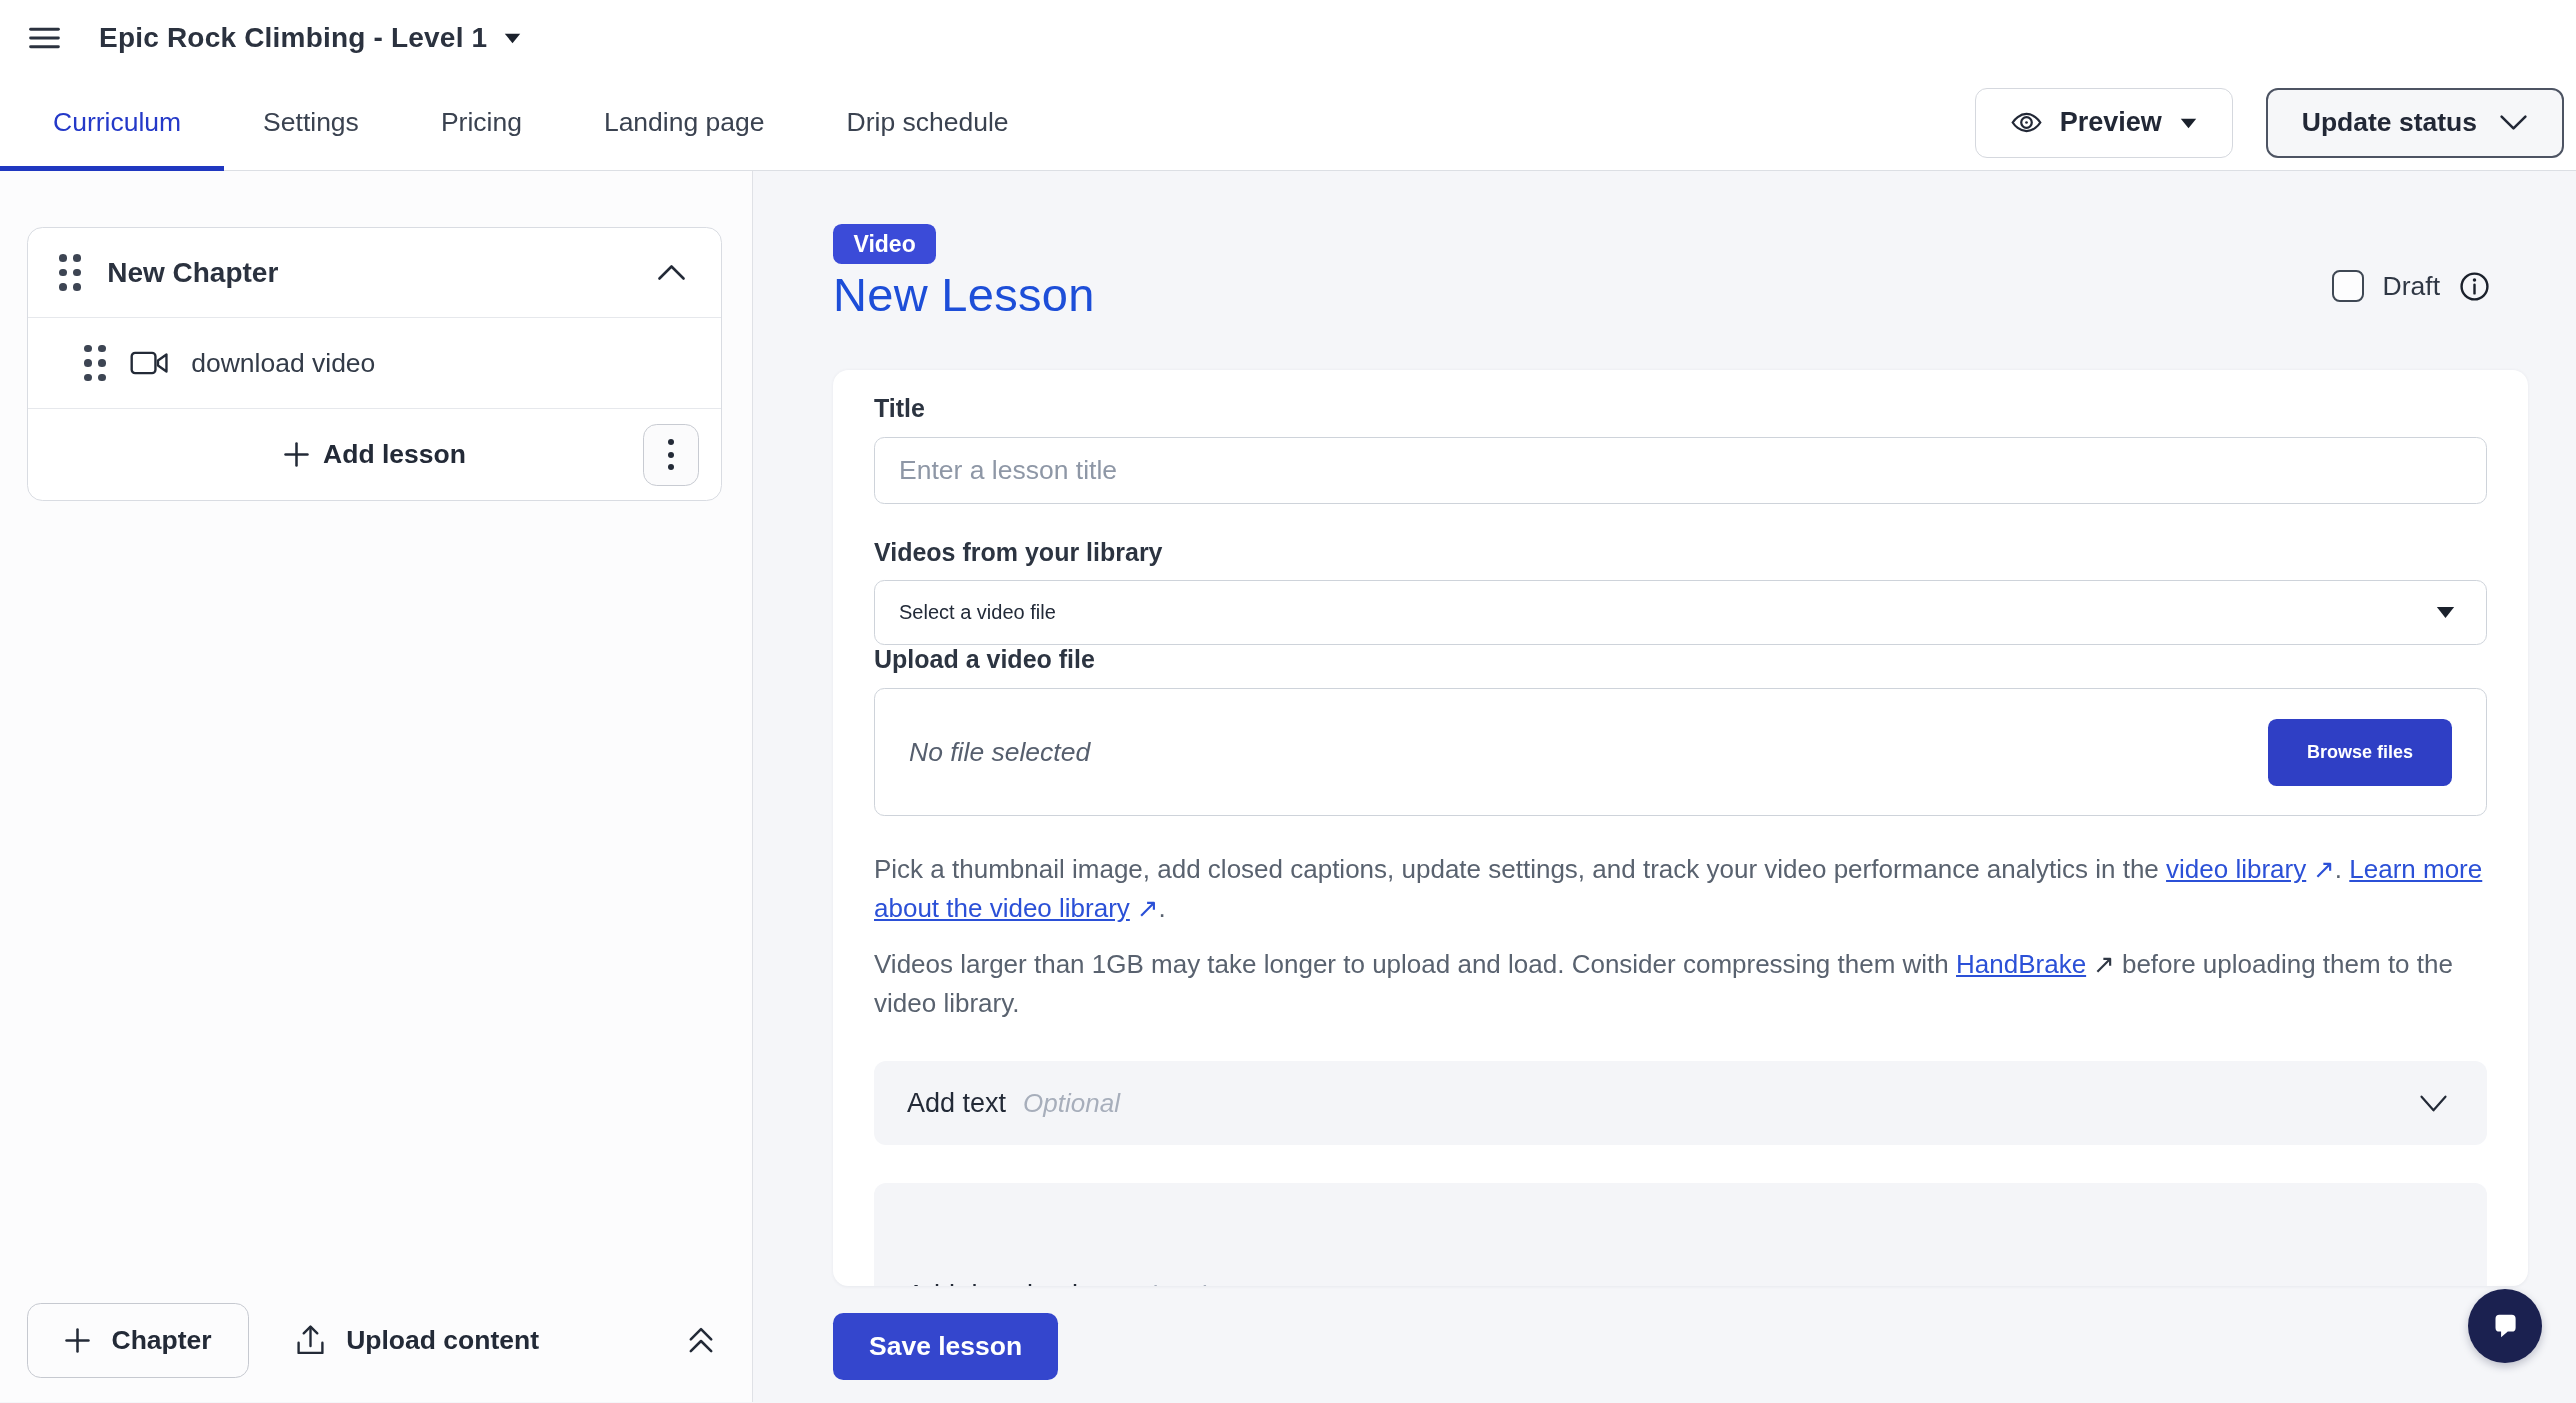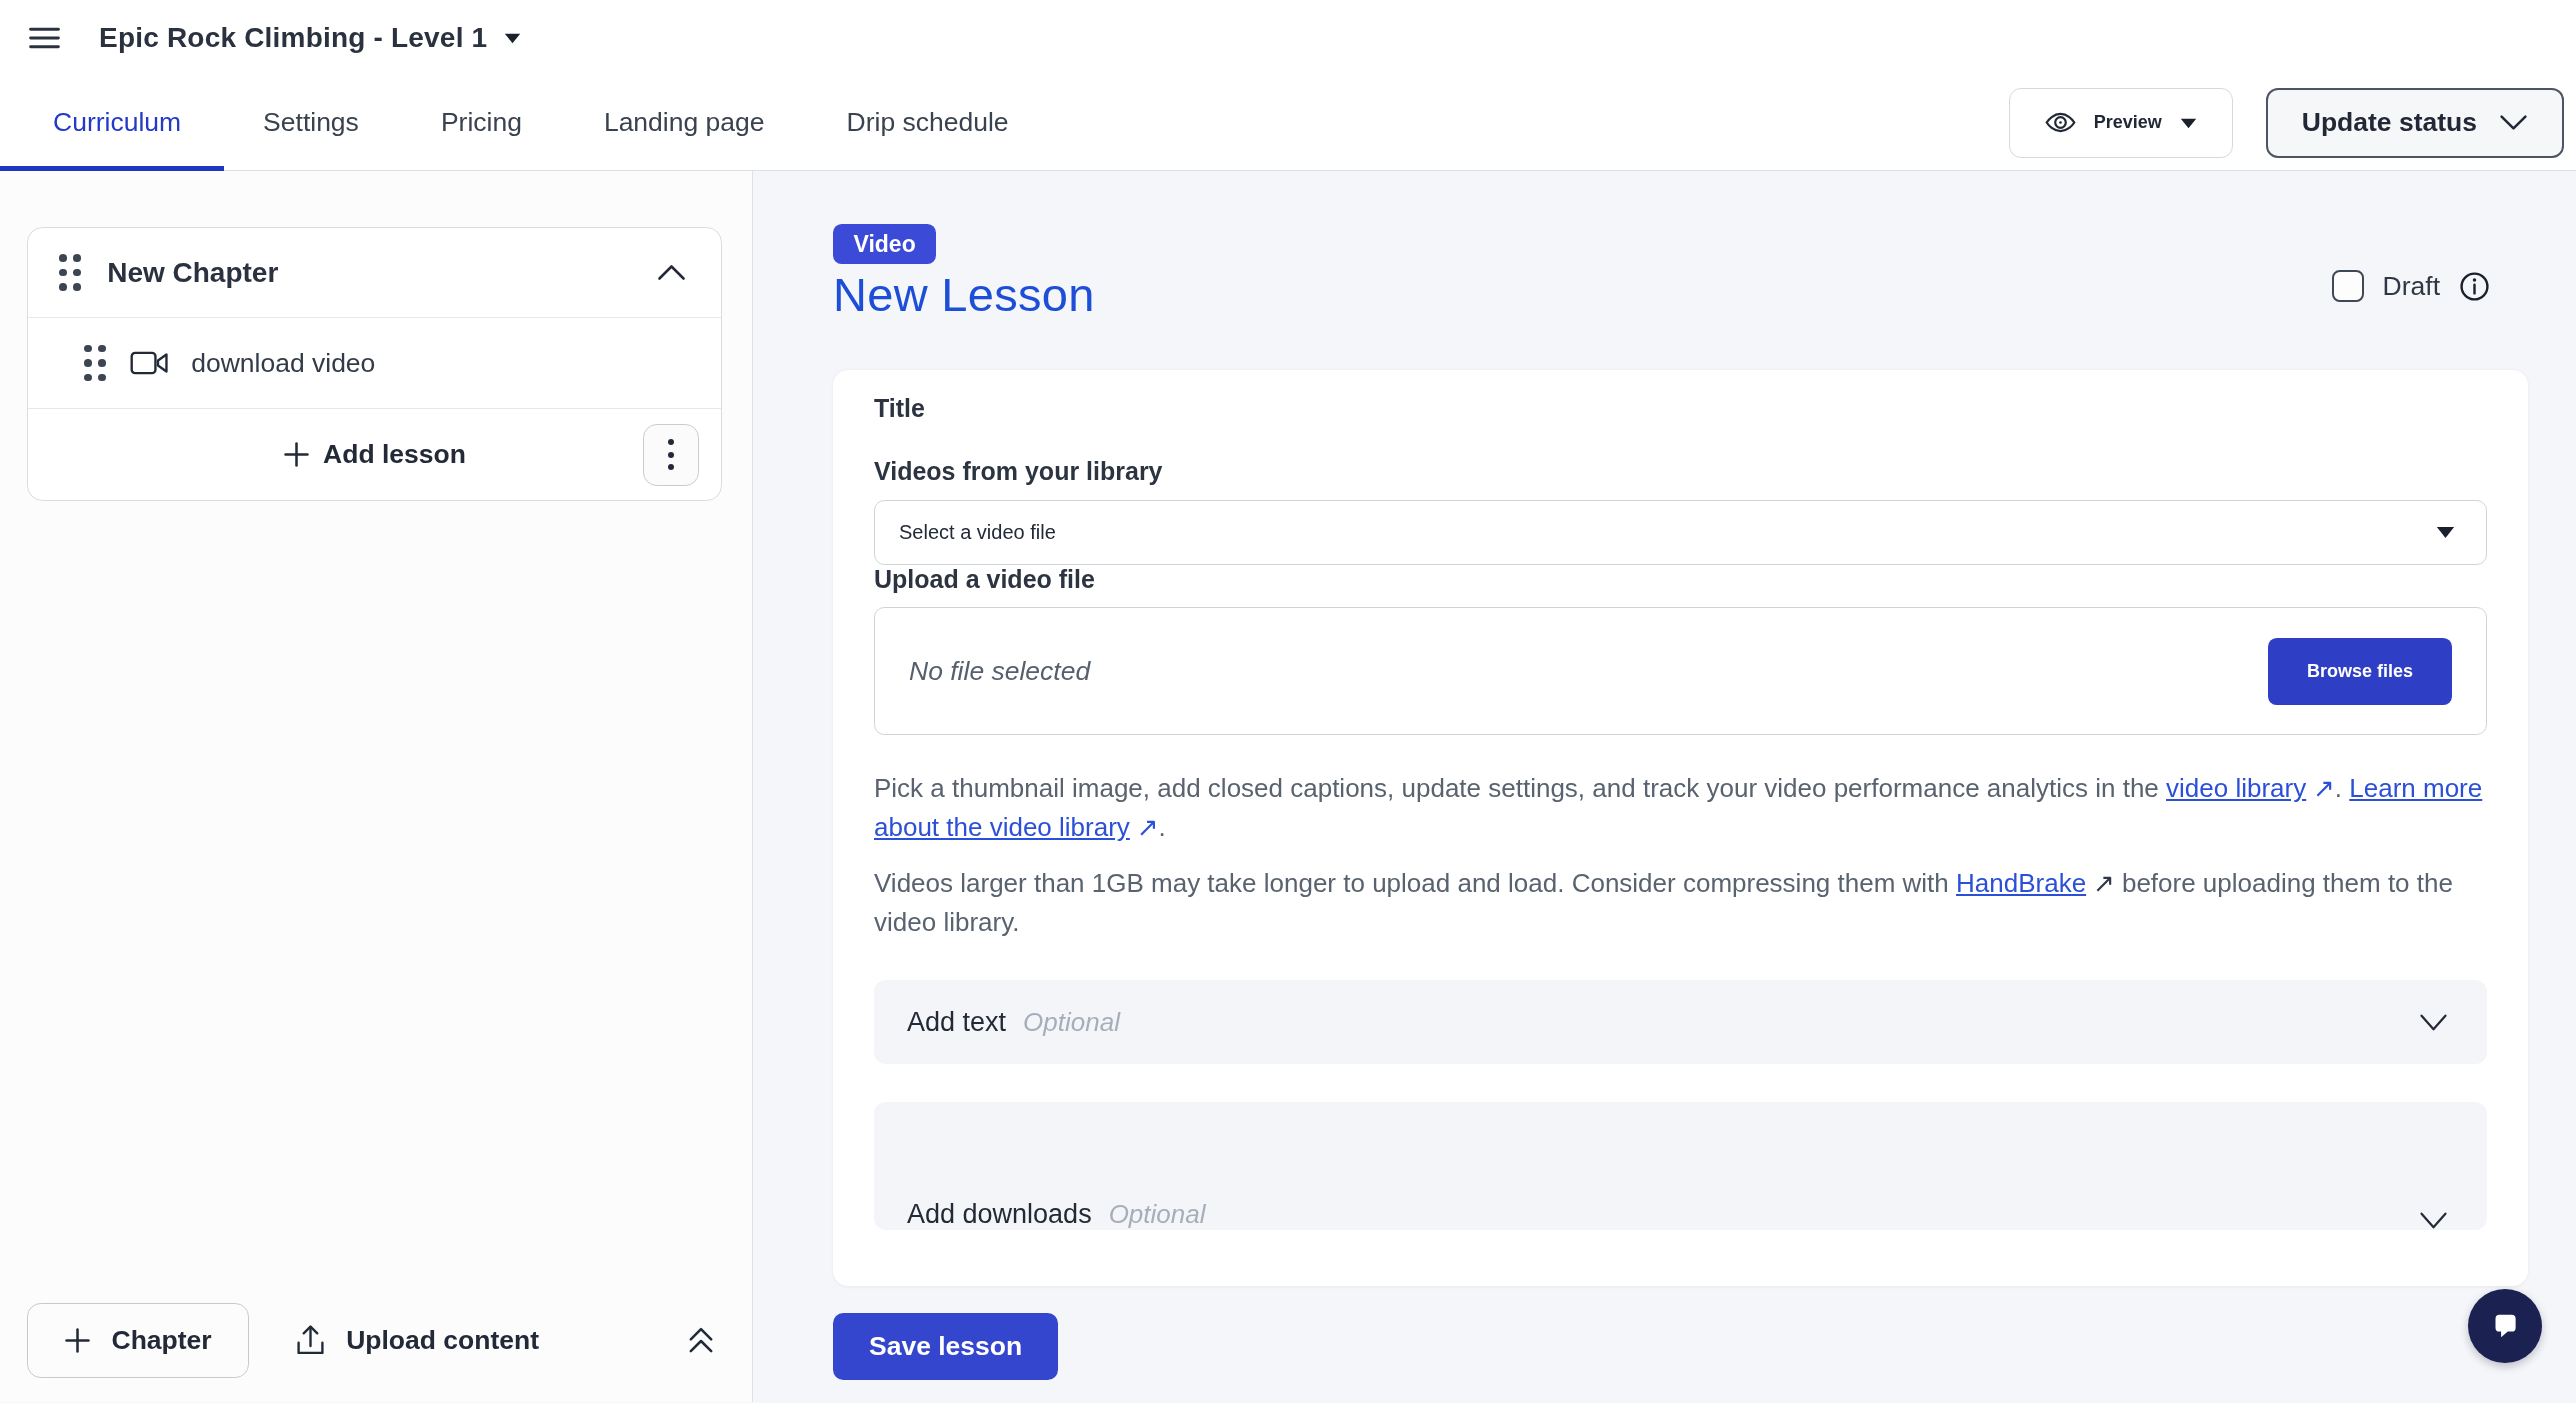--- a/index.html
+++ b/index.html
@@ -18,21 +18,21 @@
   .course-title { margin-left:38px; font-size:28px; font-weight:600; color:#2b323f; letter-spacing:0.2px; display:flex; align-items:center; cursor:pointer; }
   .course-title .caret { margin-left:15.4px; }
 
   
   .tabbar { height:96px; background:#ffffff; border-bottom:1.7px solid #dcdfe4; display:flex; align-items:center; position:relative; }
   .tabs { display:flex; margin-left:53px; gap:82px; }
   .tab { font-size:26.5px; font-weight:500; color:#3a4250; cursor:pointer; white-space:nowrap; }
   .tab.active { color:#2439c8; }
   .tab-underline { position:absolute; left:0; bottom:-1.7px; width:224px; height:6px; background:#1f37c0; }
   .tabbar-actions { margin-left:auto; display:flex; align-items:center; gap:33px; padding-right:12px; }
-  .btn-preview { height:70px; border-radius:12px; border:1.7px solid #d5d8de; background:#fff; display:flex; align-items:center; gap:17px; padding:0 34px; font-size:18px; font-weight:600; color:#222836; cursor:pointer; }
+  .btn-preview { height:70px; border-radius:12px; border:1.7px solid #d5d8de; background:#fff; display:flex; align-items:center; gap:17px; padding:0 34px; font-size:27px; font-weight:600; color:#222836; cursor:pointer; }
   .btn-update { height:70px; border-radius:12px; border:2.6px solid #4d5463; background:#f6f7f9; display:flex; align-items:center; gap:22px; padding:0 34px; font-size:26.5px; font-weight:600; color:#222836; cursor:pointer; }
 
   
   .content { display:flex; height:1231px; }
   .sidebar { width:753px; flex:none; background:#fcfcfd; border-right:1.7px solid #dfe1e6; position:relative; }
   .main { flex:1; background:#f5f6f9; position:relative; }
 
   
   .chapter-card { position:absolute; left:27px; top:56px; width:695px; background:#ffffff; border:1.7px solid #d9dce2; border-radius:15.4px; }
   .chapter-header { height:89px; display:flex; align-items:center; padding:0 34px 0 31px; cursor:pointer; }
@@ -226,20 +226,21 @@
         <svg class="info-icon" width="31" height="31" viewBox="0 0 36 36" fill="none" stroke="#1b212c" stroke-width="2.8">
           <circle cx="18" cy="18" r="15"></circle>
           <line x1="18" y1="16" x2="18" y2="26" stroke-linecap="round"></line>
           <circle cx="18" cy="10.5" r="2" fill="#1b212c" stroke="none"></circle>
         </svg>
       </div>
 
       <div class="form-card">
 
         <div class="field-label">Title</div>
+        <input class="text-input" type="text" placeholder="Enter a lesson title" style="">
 
         <div class="sec field-label">Videos from your library</div>
         <div class="select-box">
           <span>Select a video file</span>
           <svg width="19" height="13" viewBox="0 0 22 15">
               <polygon points="1,1 21,1 11,14" fill="#1b212c"></polygon>
             </svg>
         </div>
 
         <div class="sec3 field-label">Upload a video file</div>

